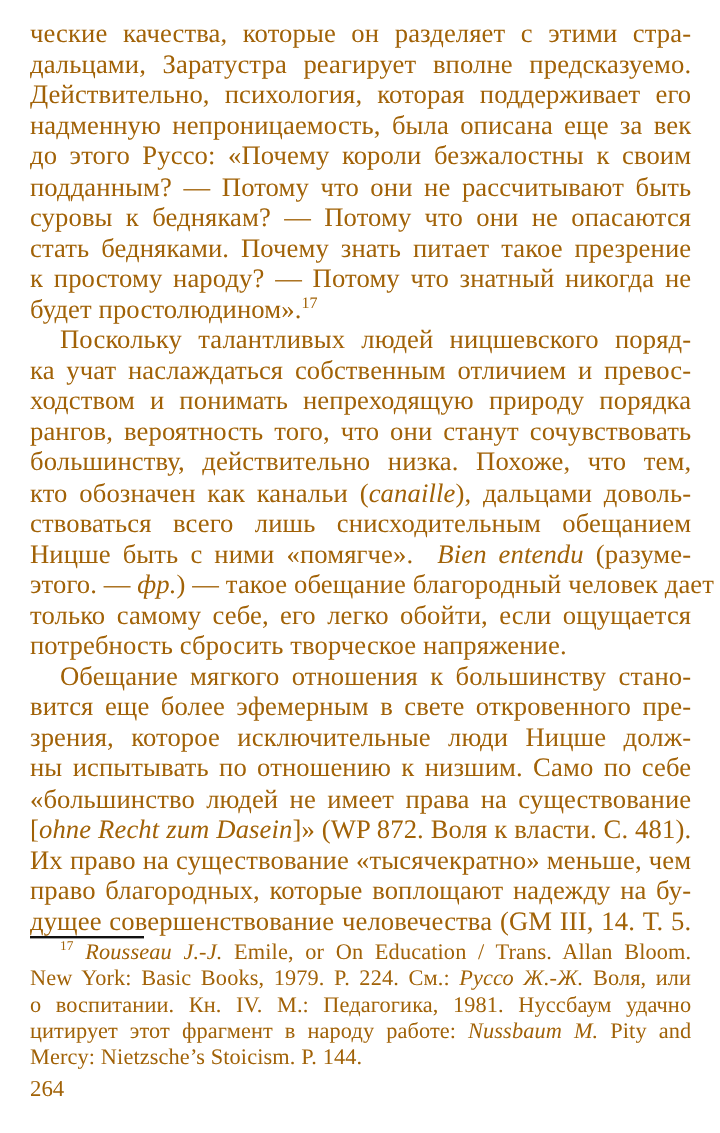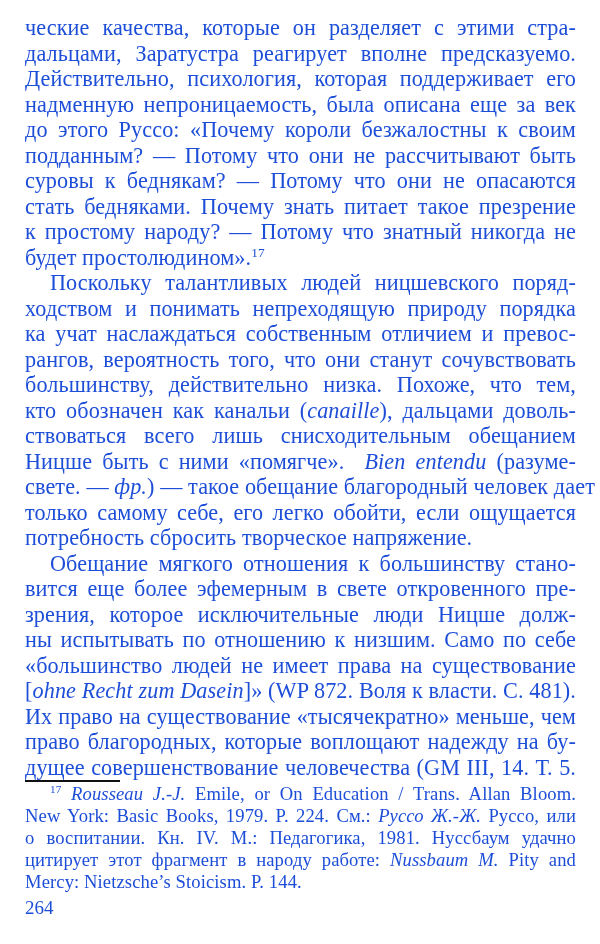--- a/index.html
+++ b/index.html
@@ -1,17 +1,17 @@
 <!DOCTYPE html>
 <html><head>
 <meta charset="utf-8">
 <style>
   html, body { margin: 0; padding: 0; background: #ffffff; }
   body { width: 600px; height: 944px; position: relative; overflow: hidden; }
-  .page { position: absolute; left: 0; top: 0; width: 600px; height: 944px; background: #fff; color: #1d4ed8; font-family: "Liberation Serif", "DejaVu Serif", serif; }
+  .page { position: absolute; left: 0; top: 0; width: 600px; height: 944px; background: #fff; color: #a16207; font-family: "Liberation Serif", "DejaVu Serif", serif; }
   .body-text { position: absolute; left: 25px; top: 15px; width: 551px; }
   .line { display: block; font-size: 22.2px; line-height: 25.5px; height: 25.5px; white-space: nowrap; text-align: justify; text-align-last: justify; letter-spacing: 0.1px; }
   .line.last { text-align-last: left; }
   .line.indent { padding-left: 25px; }
   .fn { position: absolute; left: 25px; top: 783px; width: 551px; }
   .fn .line { font-size: 18.6px; line-height: 22px; height: 22px; }
   .rule { position: absolute; left: 25px; top: 780px; width: 95px; height: 1.5px; background: #111; }
   .pageno { position: absolute; left: 25px; top: 897px; font-size: 19px; font-family: "Liberation Serif", serif; }
   sup { font-size: 60%; vertical-align: 0.6em; line-height: 0; margin-top: 24px; }
   i { font-style: italic; }
@@ -27,46 +27,46 @@
     <span class="line">Действительно, психология, которая поддерживает его</span>
     <span class="line">надменную непроницаемость, была описана еще за век</span>
     <span class="line">до этого Руссо: «Почему короли безжалостны к своим</span>
     <span class="line">подданным? — Потому что они не рассчитывают быть</span>
     <span class="line">суровы к беднякам? — Потому что они не опасаются</span>
     <span class="line">стать бедняками. Почему знать питает такое презрение</span>
     <span class="line">к простому народу? — Потому что знатный никогда не</span>
     <span class="line last"><span>будет простолюдином».</span><sup>17</sup></span>
 
     <span class="line indent">Поскольку талантливых людей ницшевского поряд-</span>
+    <span class="line">ка учат наслаждаться собственным отличием и превос-</span>
     <span class="line">ходством и понимать непреходящую природу порядка</span>
-    <span class="line">ка учат наслаждаться собственным отличием и превос-</span>
     <span class="line">рангов, вероятность того, что они станут сочувствовать</span>
     <span class="line">большинству, действительно низка. Похоже, что тем,</span>
     <span class="line"><span>кто обозначен как канальи (</span><i>canaille</i><span>), дальцами доволь-</span></span>
     <span class="line">ствоваться всего лишь снисходительным обещанием</span>
     <span class="line"><span>Ницше быть с ними «помягче». </span>&nbsp;<i>Bien entendu</i><span> (разуме-</span></span>
-    <span class="line"><span>свете. — </span><i>фр.</i><span>) — такое обещание благородный человек дает</span></span>
+    <span class="line"><span>этого. — </span><i>фр.</i><span>) — такое обещание благородный человек дает</span></span>
     <span class="line">только самому себе, его легко обойти, если ощущается</span>
     <span class="line last">потребность сбросить творческое напряжение.</span>
 
     <span class="line indent">Обещание мягкого отношения к большинству стано-</span>
     <span class="line">вится еще более эфемерным в свете откровенного пре-</span>
     <span class="line">зрения, которое исключительные люди Ницше долж-</span>
     <span class="line">ны испытывать по отношению к низшим. Само по себе</span>
     <span class="line">«большинство людей не имеет права на существование</span>
     <span class="line"><span>[</span><i>ohne Recht zum Dasein</i><span>]» (WP 872. Воля к власти. С. 481).</span></span>
     <span class="line">Их право на существование «тысячекратно» меньше, чем</span>
     <span class="line">право благородных, которые воплощают надежду на бу-</span>
     <span class="line">дущее совершенствование человечества (GM III, 14. Т. 5.</span>
   </div>
 
   <div class="rule"></div>
 
   <div class="fn">
     <span class="line indent"><sup>17</sup>&nbsp;<i>Rousseau J.-J.</i><span> Emile, or On Education / Trans. Allan Bloom.</span></span>
-    <span class="line"><span>New York: Basic Books, 1979. P. 224. См.: </span><i>Руссо Ж.-Ж.</i><span> Руссо, или</span></span>
+    <span class="line"><span>New York: Basic Books, 1979. P. 224. См.: </span><i>Руссо Ж.-Ж.</i><span> Воля, или</span></span>
     <span class="line">о воспитании. Кн. IV. М.: Педагогика, 1981. Нуссбаум удачно</span>
     <span class="line"><span>цитирует этот фрагмент в народу работе: </span><i>Nussbaum M.</i><span> Pity and</span></span>
     <span class="line last">Mercy: Nietzsche’s Stoicism. P. 144.</span>
   </div>
 
   <div class="pageno">264</div>
 </div>
 
 </body></html>

